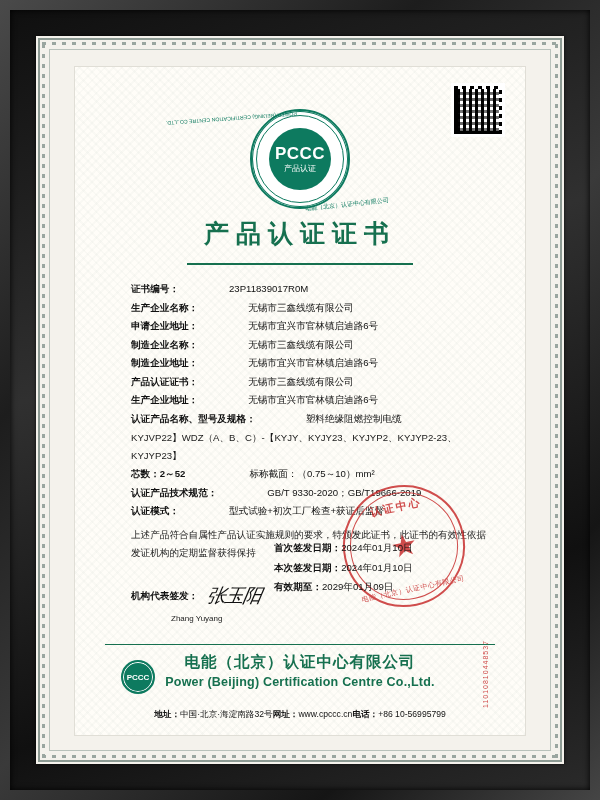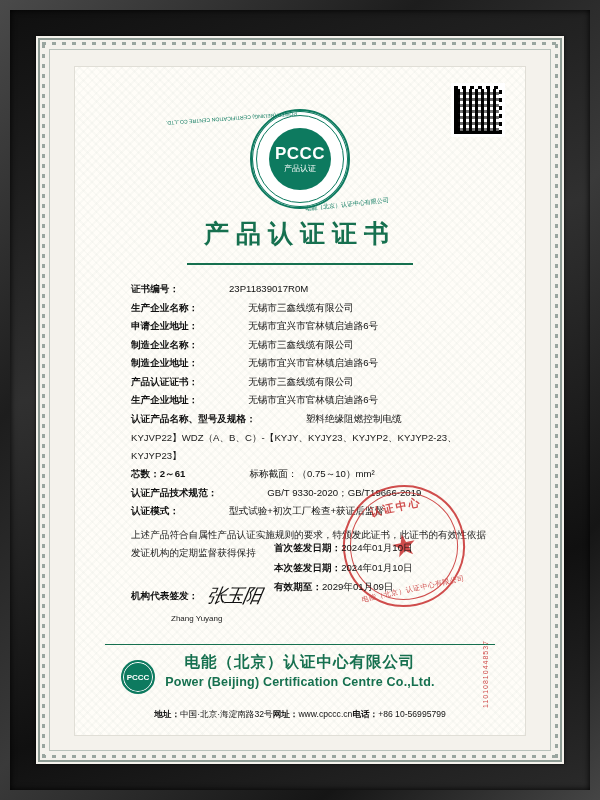--- a/index.html
+++ b/index.html
@@ -247,21 +247,21 @@
               <span class="val">无锡市宜兴市官林镇启迪路6号</span>
             </div>
           <div class="row">
               <span class="lbl">认证产品名称、型号及规格：</span>
               <span class="val">塑料绝缘阻燃控制电缆</span>
             </div>
 
           <div class="specs">KYJVP22】WDZ（A、B、C）-【KYJY、KYJY23、KYJYP2、KYJYP2-23、KYJYP23】</div>
 
           <div class="row">
-            <span class="lbl">芯数：2～61</span>
+            <span class="lbl">芯数：2～52</span>
             <span class="val" style="margin-left:20px;">标称截面：（0.75～10）mm²</span>
           </div>
           <div class="row">
               <span class="lbl">认证产品技术规范：</span>
               <span class="val">GB/T 9330-2020；GB/T19666-2019</span>
             </div>
           <div class="row">
               <span class="lbl">认证模式：</span>
               <span class="val">型式试验+初次工厂检查+获证后监督</span>
             </div>

